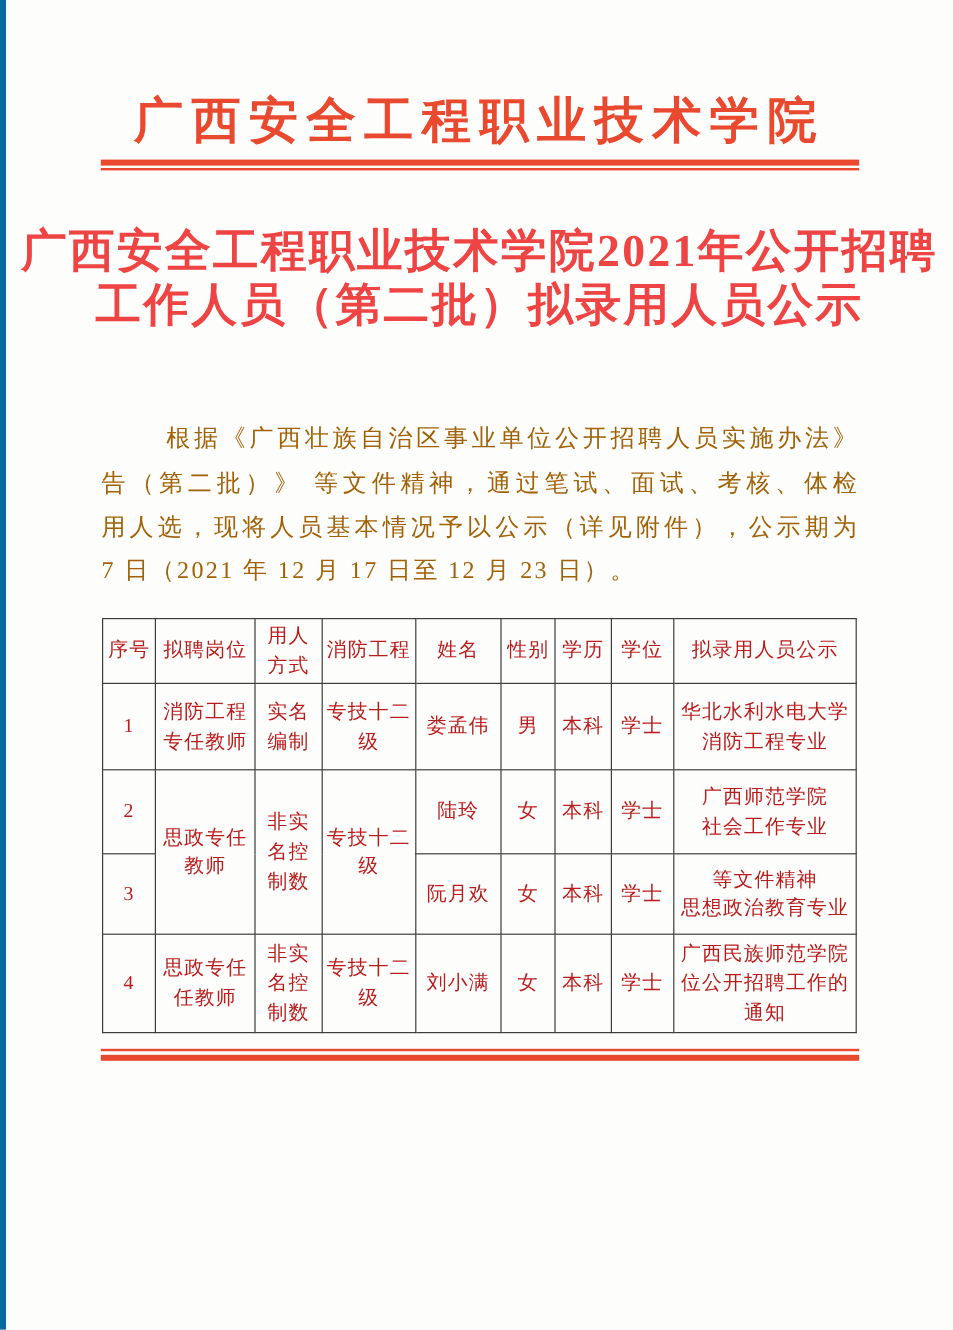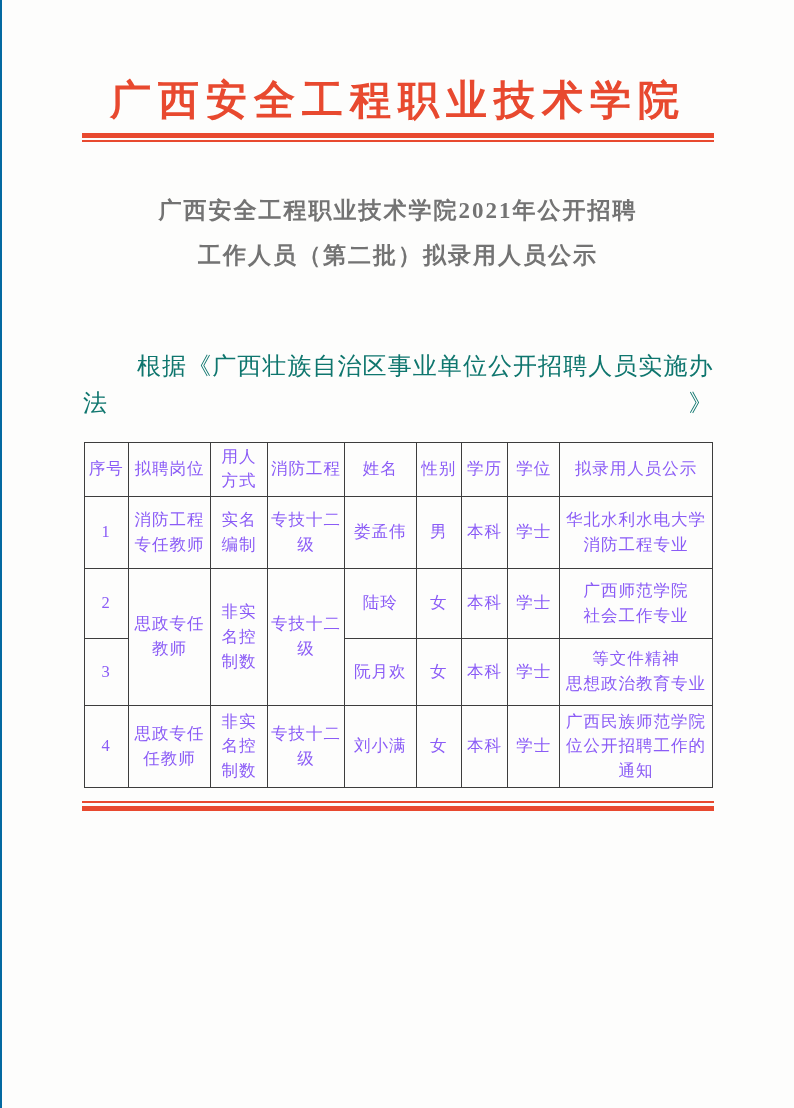--- a/index.html
+++ b/index.html
@@ -6,21 +6,21 @@
   body {
     width:794px; height:1108px;
     background:#f2f4f4;
     font-family:"Liberation Serif","DejaVu Serif",serif;
   }
   .page {
     position:relative;
     width:794px; height:1108px;
     background:#fdfdfc;
     box-sizing:border-box;
-    border-left:2px solid #0369a1;
+    border-left:5px solid #0369a1;
     overflow:hidden;
   }
   
   .letterhead {
     padding-top:74px;
     text-align:center;
     color:#e8492f;
     font-size:41px;
     font-weight:bold;
     letter-spacing:7px;
@@ -30,48 +30,48 @@
   .rule-group { width:632px; margin:7px auto 0; }
   .rule { background:#e8492f; }
   .rule.thick { height:4.5px; }
   .rule.thin  { height:2px; }
   .rule-gap   { height:2.5px; }
   
   .doc-title {
     margin-top:46px;
     text-align:center;
     font-weight:bold;
-    color:#737373;
-    font-size:23px;
+    color:#ef4444;
+    font-size:38px;
     line-height:45px;
     letter-spacing:2px;
   }
   
   .body-text {
     width:630px;
     margin:70px auto 0;
-    font-size:24px;
-    color:#0f766e;
+    font-size:20px;
+    color:#a16207;
   }
   .body-line {
     line-height:36.6px;
     text-align:justify;
     text-align-last:justify;
     letter-spacing:0.5px;
   }
   .body-line.first { text-indent:54px; }
   .body-line.last  { text-align-last:left; letter-spacing:2px; }
   
   .table-wrap { width:629px; margin:20px auto 0; }
   table.roster {
     border-collapse:collapse;
     table-layout:fixed;
     width:629px;
     font-size:16.5px;
-    color:#8b5cf6;
+    color:#b91c1c;
   }
   table.roster td {
     border:1.6px solid #3d3d3d;
     text-align:center;
     vertical-align:middle;
     white-space:pre-line;
     letter-spacing:1px;
     line-height:1.5;
     padding:2px 3px;
     overflow:hidden;
@@ -97,20 +97,23 @@
     <div class="rule thin"></div>
   </div>
 
   <div class="doc-title">
     <div>广西安全工程职业技术学院2021年公开招聘</div>
     <div>工作人员（第二批）拟录用人员公示</div>
   </div>
 
   <div class="body-text">
     <div class="body-line first">根据《广西壮族自治区事业单位公开招聘人员实施办法》</div>
+    <div class="body-line">告（第二批）》 等文件精神，通过笔试、面试、考核、体检</div>
+    <div class="body-line">用人选，现将人员基本情况予以公示（详见附件），公示期为</div>
+    <div class="body-line last">7 日（2021 年 12 月 17 日至 12 月 23 日）。</div>
   </div>
 
   <div class="table-wrap">
     <table class="roster">
       <colgroup>
         <col style="width:44px">
           <col style="width:82px">
           <col style="width:56px">
         <col style="width:77px">
           <col style="width:71px">

